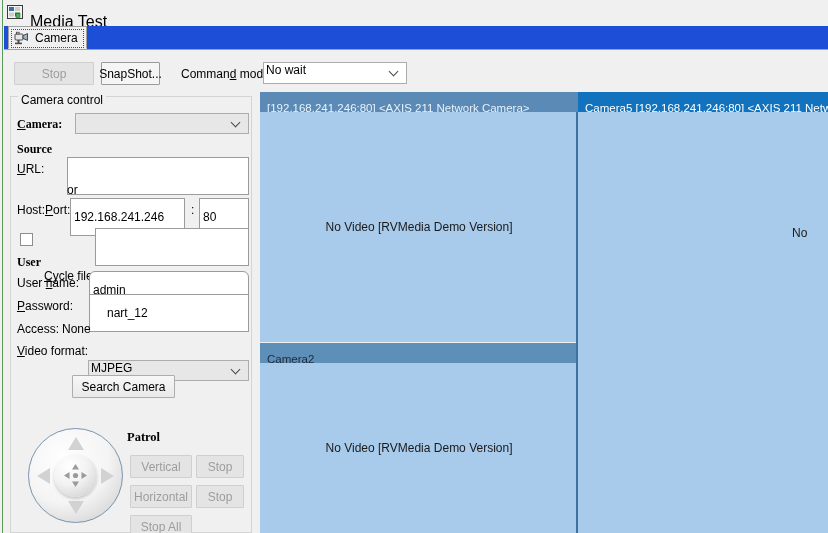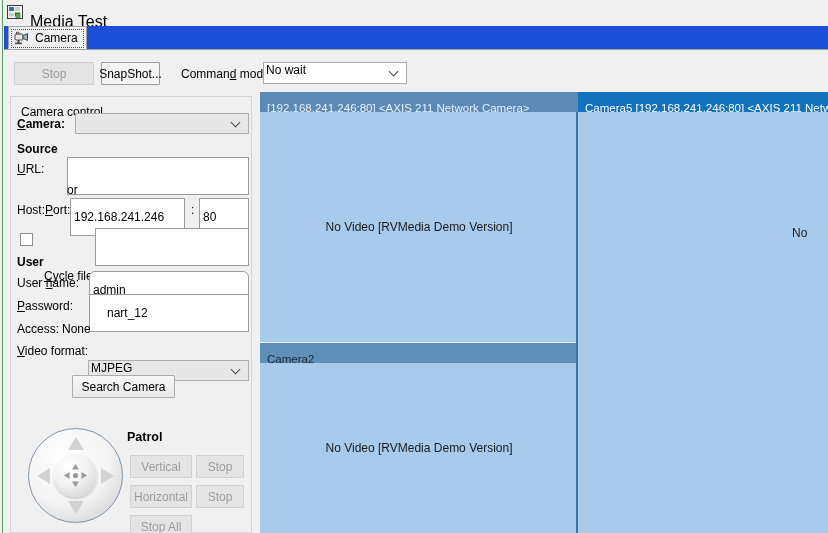--- a/index.html
+++ b/index.html
@@ -126,28 +126,28 @@
   .groupbox {
     position: absolute;
     left: 10px; top: 96px; width: 242px; height: 437px;
     border: 1px solid #d4d4d4;
     box-sizing: border-box;
     background: #f0f0f0;
   }
   .group-legend {
     position: absolute; left: 18px; top: 93px;
     background: #f0f0f0; padding: 0 3px;
-    font-size: 12px; color: #000; margin-top: 12px;
+    font-size: 12px; color: #000;
   }
 
   .lbl {
     position: absolute; font-size: 12px; color: #000;
     white-space: nowrap;
   }
-  .lbl.bold { font-weight: bold; }
+  .lbl.bold { font-weight: bold; font-family: Liberation Serif, serif; }
   .tfield {
     position: absolute; box-sizing: border-box;
     background: #fff; border: 1px solid #9b9b9b;
     font-family: "Liberation Sans", sans-serif;
     font-size: 12px; color: #000;
     padding: 18px 3px;
     display: flex; align-items: center;
     overflow: hidden;
   }
   .cbox {

